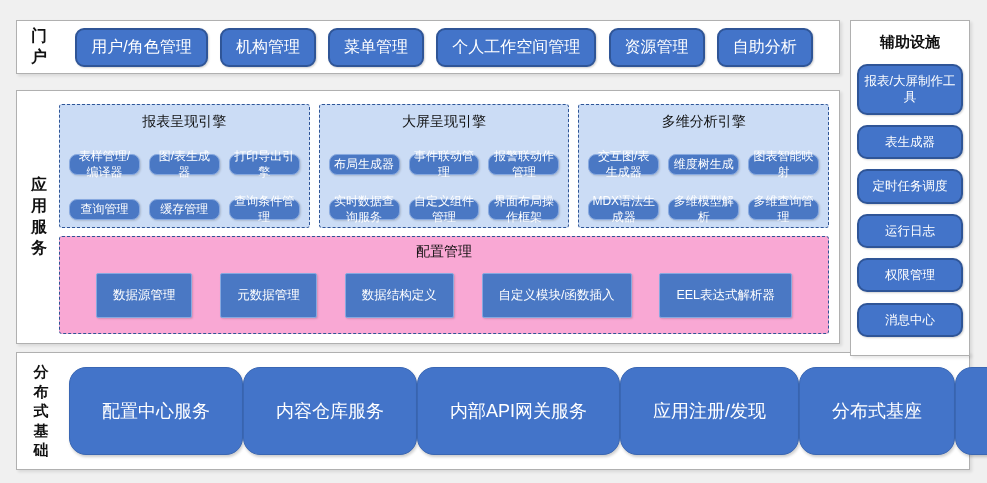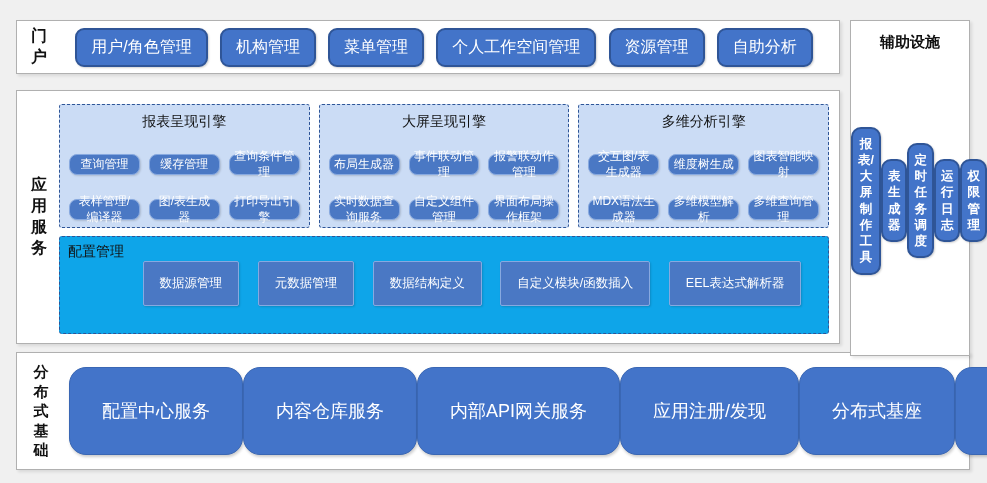--- a/index.html
+++ b/index.html
@@ -41,43 +41,43 @@
   .btn-row{display:flex;gap:9px;flex:1;margin-bottom:8px;min-height:0;}
   .btn-row:last-child{margin-bottom:0;}
   .module{
     flex:1;background:#4a78c4;border:1px solid #87a9e0;border-radius:8px;
     color:#fff;font-size:12px;line-height:1.3;text-align:center;
     display:flex;align-items:center;justify-content:center;
     padding:3px 3px;box-shadow:1px 1px 2px rgba(0,0,0,0.15);min-width:0;
   }
   .config{
     margin-top:8px;height:84px;flex:none;
-    background:#0ea5e9;border:1px dashed #2e5597;border-radius:3px;
-    display:flex;flex-direction:row;padding:4px 8px 8px;
+    background:#f9a8d4;border:1px dashed #2e5597;border-radius:3px;
+    display:flex;flex-direction:column;padding:4px 8px 8px;
   }
   .config-title{text-align:center;font-size:14px;color:#111;margin:2px 0 5px;flex:none;}
   .config-row{flex:1;display:flex;justify-content:space-evenly;align-items:center;}
   .config-btn{
     background:#4a78c4;border:1px solid #87a9e0;border-radius:2px;
     color:#fff;font-size:12.5px;padding:13px 16px;white-space:nowrap;
     box-shadow:1px 1px 2px rgba(0,0,0,0.15);
   }
   
   #dist{left:16px;top:352px;width:954px;height:118px;align-items:center;}
   #dist .vlabel{font-size:15px;margin-left:14px;}
   #dist .row{flex:1;display:flex;justify-content:space-evenly;align-items:center;padding:0 10px;}
   .big-btn{
     background:#4374c9;border:1.5px solid #3a67b4;border-radius:17px;
     color:#fff;font-size:18px;text-align:center;padding:31px 32px;
     box-shadow:1px 2px 3px rgba(0,0,0,0.2);white-space:nowrap;
   }
   
   #aux{left:850px;top:20px;width:120px;height:336px;flex-direction:column;align-items:center;padding:4px 0 8px;}
   .aux-title{font-weight:bold;font-size:15px;color:#111;margin:8px 0 2px;flex:none;}
-  .aux-list{flex:1;width:100%;display:flex;flex-direction:row;justify-content:space-evenly;align-items:center;font-weight:bold;}
+  .aux-list{flex:1;width:100%;display:flex;flex-direction:column;justify-content:space-evenly;align-items:center;}
   .aux-btn{
     width:106px;box-sizing:border-box;
     background:#4374c9;border:2px solid #2f5597;border-radius:10px;
     color:#fff;font-size:12.5px;line-height:1.3;text-align:center;padding:7px 5px;
     box-shadow:1px 1px 2px rgba(0,0,0,0.18);
   }
 </style>
 </head>
 <body>
 
@@ -96,29 +96,29 @@
 
 <div class="section" id="app">
   <div class="vlabel">应用服务</div>
   <div class="content">
     <div class="engines">
 
       <div class="engine">
         <div class="engine-title">报表呈现引擎</div>
         <div class="btn-row">
 
+        <div class="module">表样管理/编译器</div>
+            <div class="module">图/表生成器</div>
+            <div class="module">打印导出引擎</div>
+          </div>
+        <div class="btn-row">
+
         <div class="module">查询管理</div>
             <div class="module">缓存管理</div>
             <div class="module">查询条件管理</div>
-          </div>
-        <div class="btn-row">
-
-        <div class="module">表样管理/编译器</div>
-            <div class="module">图/表生成器</div>
-            <div class="module">打印导出引擎</div>
           </div>
       </div>
 
       <div class="engine">
         <div class="engine-title">大屏呈现引擎</div>
         <div class="btn-row">
 
         <div class="module">布局生成器</div>
             <div class="module">事件联动管理</div>
             <div class="module">报警联动作管理</div>

